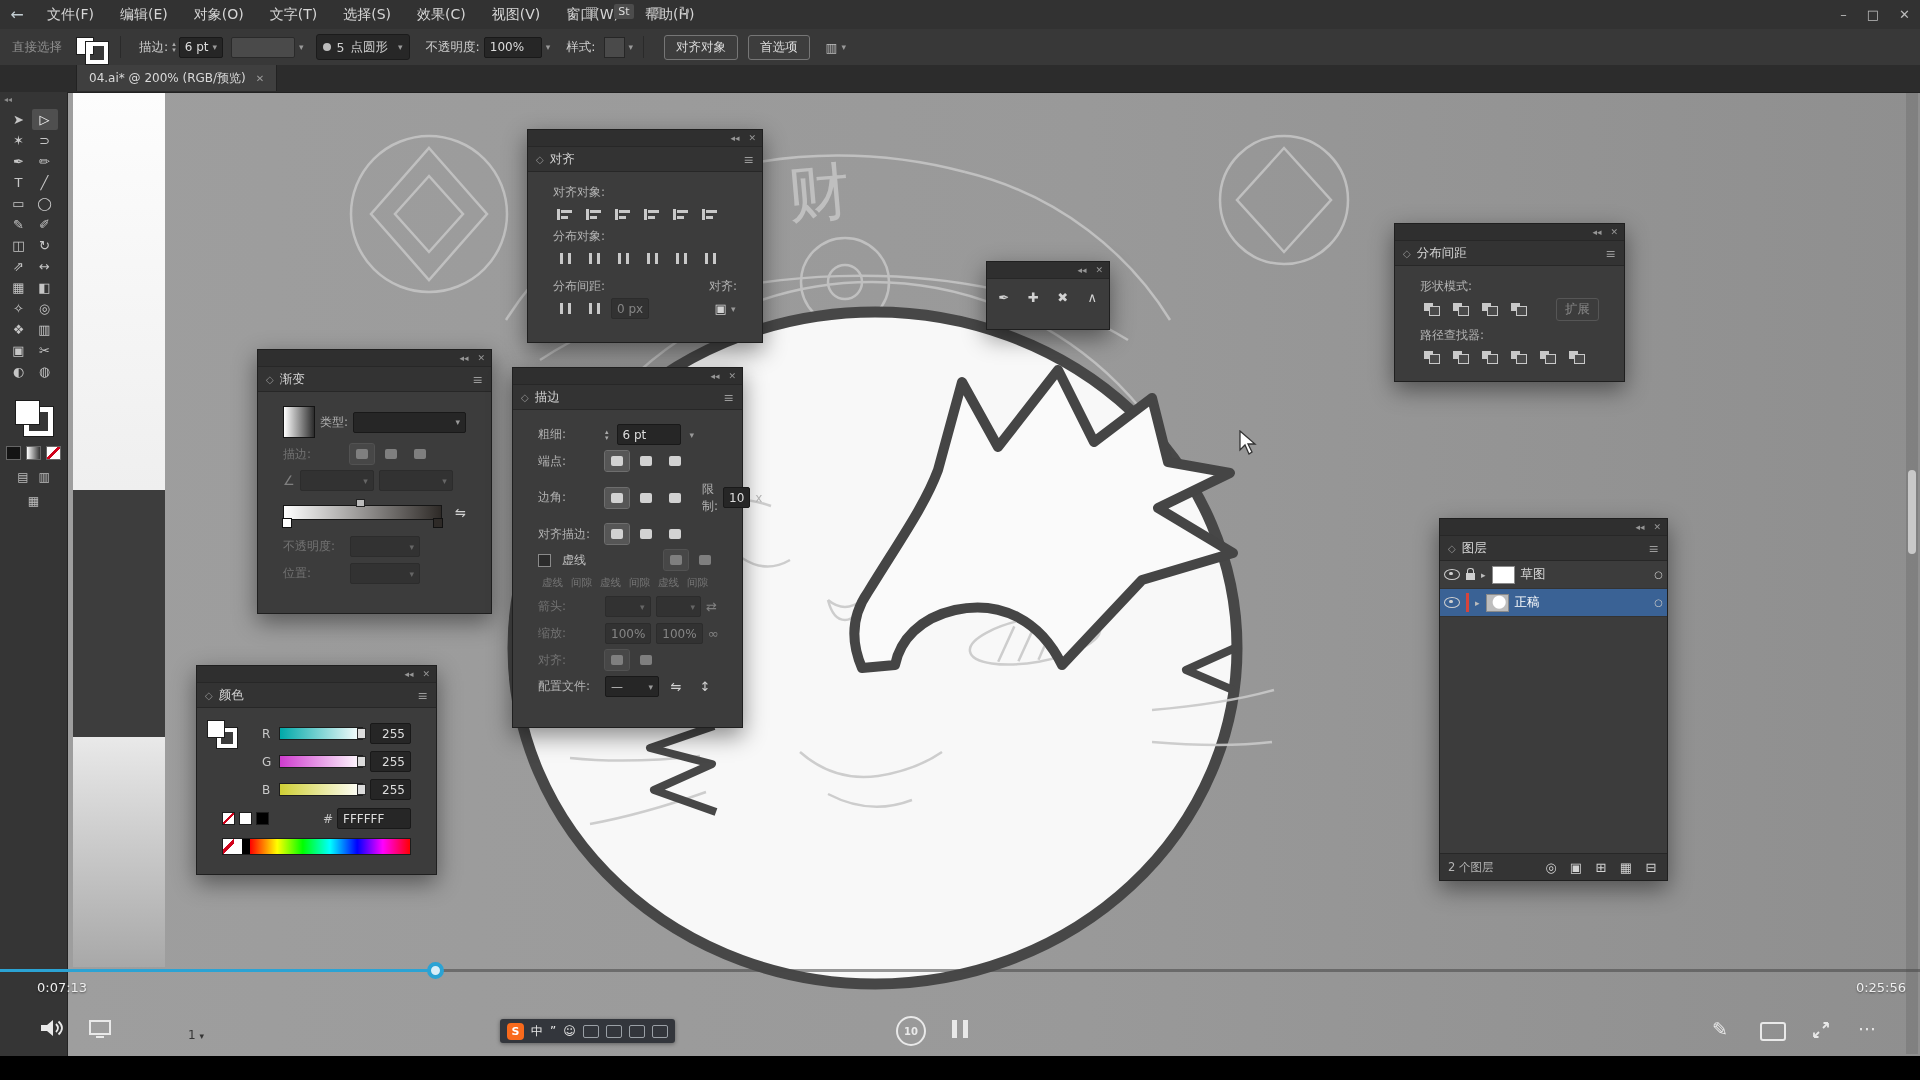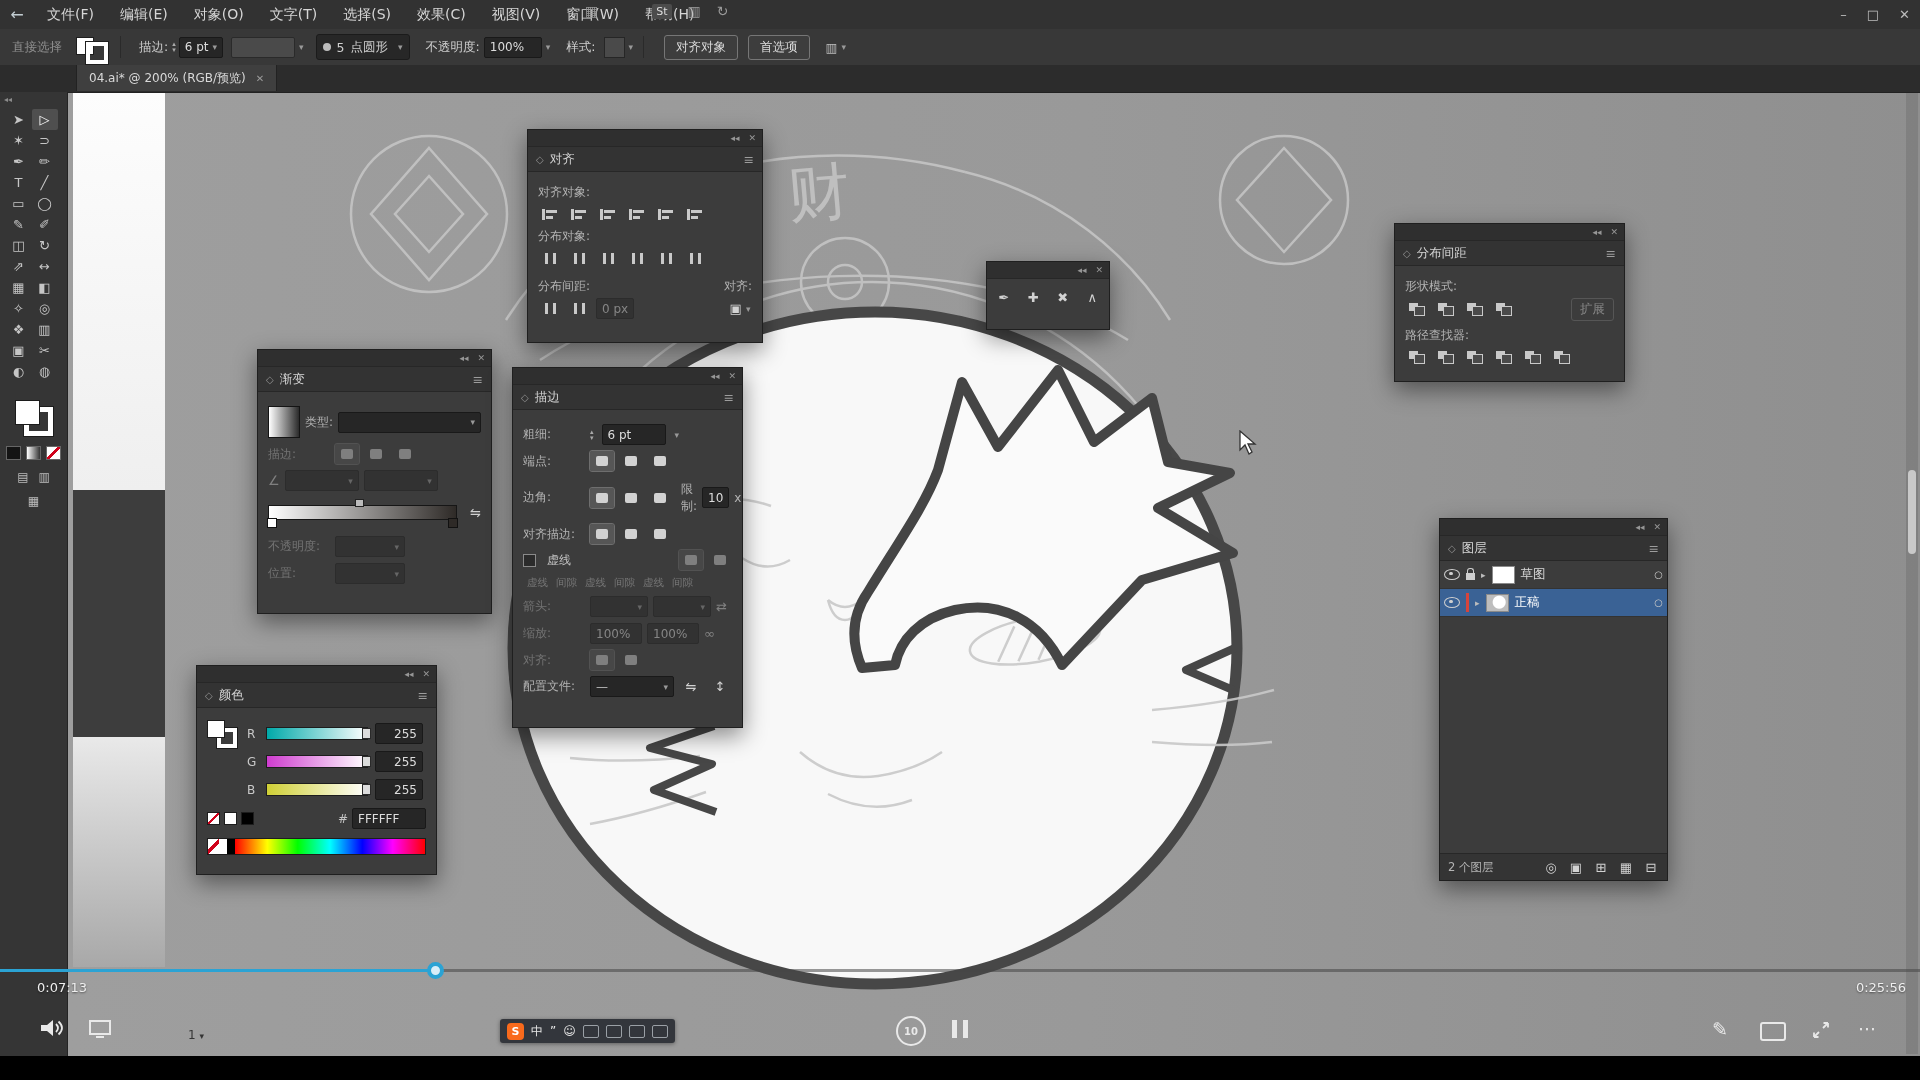--- a/index.html
+++ b/index.html
@@ -6,21 +6,21 @@
   .screen{position:relative;width:1920px;height:1080px;background:#000;overflow:hidden;
     font-family:"DejaVu Sans","Liberation Sans",sans-serif;-webkit-font-smoothing:antialiased;}
 
   
   .menubar{position:absolute;left:0;top:0;width:100%;height:29px;background:#323232;color:#d6d6d6;
     display:flex;align-items:center;font-size:14px;border-bottom:1px solid #262626;z-index:40;}
   .back-ic{width:34px;text-align:center;color:#c3cdd2;font-size:16px;}
   .menu-items{display:flex;align-items:center;height:100%;}
   .menu-items span{padding:0 13px;line-height:29px;cursor:default;}
   .mb-icons{position:absolute;left:585px;top:3px;display:flex;gap:16px;align-items:center;color:#9a9a9a;font-size:14px;}
-  .mb-badge{background:#4c4c4c;color:#ddd;border-radius:2px;font-size:11px;padding:1px 4px;margin-left:38px;}
+  .mb-badge{background:#4c4c4c;color:#ddd;border-radius:2px;font-size:11px;padding:1px 4px;}
   .win{position:absolute;right:10px;top:0;display:flex;gap:20px;color:#bdbdbd;font-size:13px;line-height:29px;}
 
   .controlbar{position:absolute;left:0;top:29px;width:100%;height:36px;background:#383838;color:#cfcfcf;
     display:flex;align-items:center;font-size:12.5px;border-bottom:1px solid #232323;z-index:40;}
   .cb-dim{color:#8f8f8f;margin-left:12px;}
   .sep{width:1px;height:22px;background:#2a2a2a;margin:0 10px;}
   .fsw-sm{position:relative;width:34px;height:24px;margin-left:14px;}
   .fsw-sm .f{position:absolute;left:0;top:2px;width:16px;height:16px;background:#fff;border:1px solid #1e1e1e;}
   .fsw-sm .s{position:absolute;left:10px;top:7px;width:14px;height:14px;border:4px solid #fff;outline:1px solid #1e1e1e;background:transparent;}
   .lblc{margin:0 4px 0 8px;}
@@ -67,21 +67,21 @@
 
   
   .panel{position:absolute;background:#3c3c3c;border:1px solid #1f1f1f;box-shadow:0 8px 22px rgba(0,0,0,.45);
     color:#c3c3c3;font-size:12px;z-index:50;}
   .panel-top{height:16px;background:#2f2f2f;display:flex;justify-content:flex-end;align-items:center;gap:9px;
     padding:0 6px;color:#969696;font-size:9px;border-bottom:1px solid #272727;}
   .panel-head{display:flex;align-items:center;height:24px;background:#333;border-bottom:1px solid #272727;
     padding:0 8px;color:#d6d6d6;font-size:12.5px;gap:6px;}
   .pg{color:#8f8f8f;font-size:10px;}
   .ph-menu{margin-left:auto;color:#9d9d9d;}
-  .pbody{padding:8px 10px;position:relative;}
+  .pbody{padding:8px 25px;position:relative;}
   .lbl{color:#b2b2b2;font-size:12px;margin:4px 0 3px;}
   .icon-row{display:flex;gap:5px;align-items:center;}
   .icon-btn{width:24px;height:20px;display:inline-flex;align-items:center;justify-content:center;border-radius:2px;}
   .r-cap .icon-btn:first-child{background:#565656;outline:1px solid #6e6e6e;}
   .r-align .ig{width:13px;height:11px;border-left:3px solid #c9c9c9;position:relative;}
   .r-align .ig::before,.r-align .ig::after{content:"";position:absolute;left:1px;background:#c9c9c9;height:3px;}
   .r-align .ig::before{top:1px;width:11px;}
   .r-align .ig::after{bottom:1px;width:7px;}
   .r-dist .ig{width:13px;height:11px;position:relative;}
   .r-dist .ig::before,.r-dist .ig::after{content:"";position:absolute;top:0;width:3px;height:11px;background:#c9c9c9;}
@@ -530,21 +530,21 @@
             <span class="icon-btn">
               <span class="ig"></span>
             </span>
             <span class="icon-btn">
               <span class="ig"></span>
             </span>
             <span class="icon-btn">
               <span class="ig"></span>
             </span>
           </span>
-        <span class="lbl" style="margin-left:4px">限制:</span>
+        <span class="lbl" style="margin-left:10px">限制:</span>
         <span class="ibox" style="width:26px">
             <span>10</span>
           </span>
         <span class="lbl">x</span>
       </div>
       <div class="frow">
         <span class="flbl">对齐描边:</span>
         <span class="icon-row r-cap">
             <span class="icon-btn">
               <span class="ig"></span>

